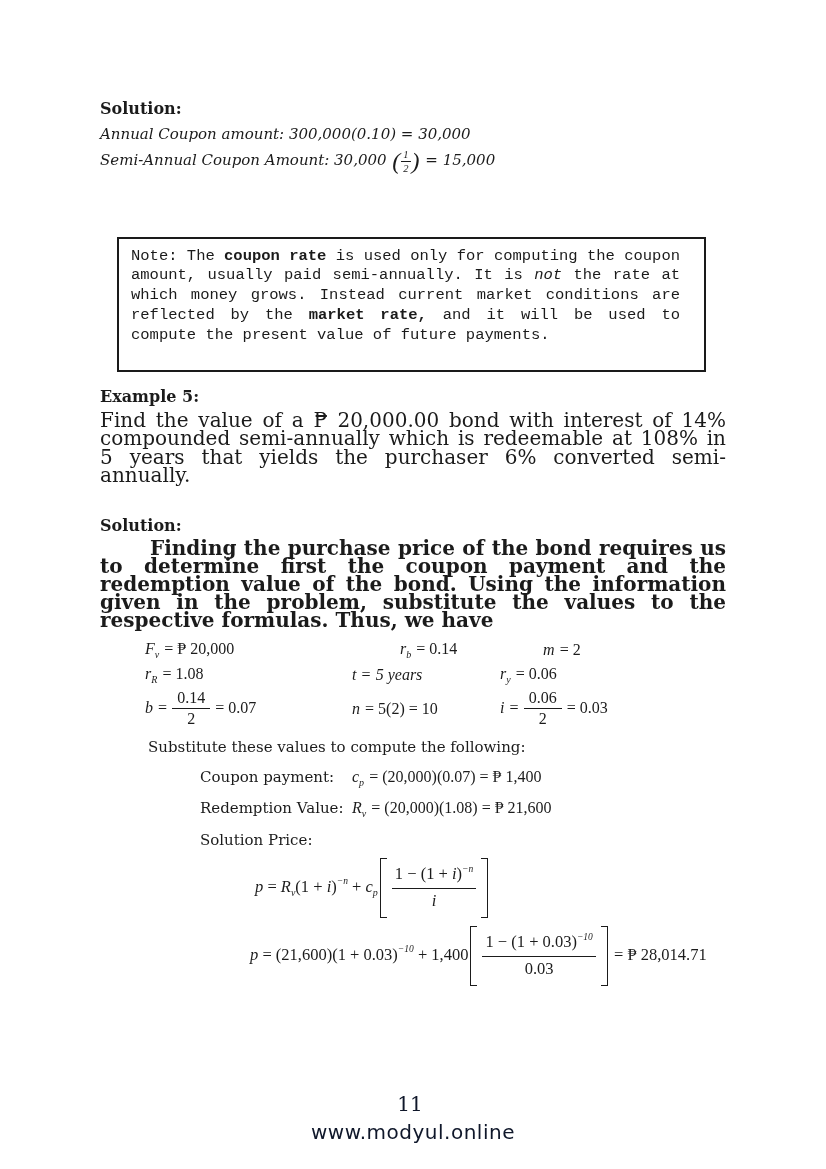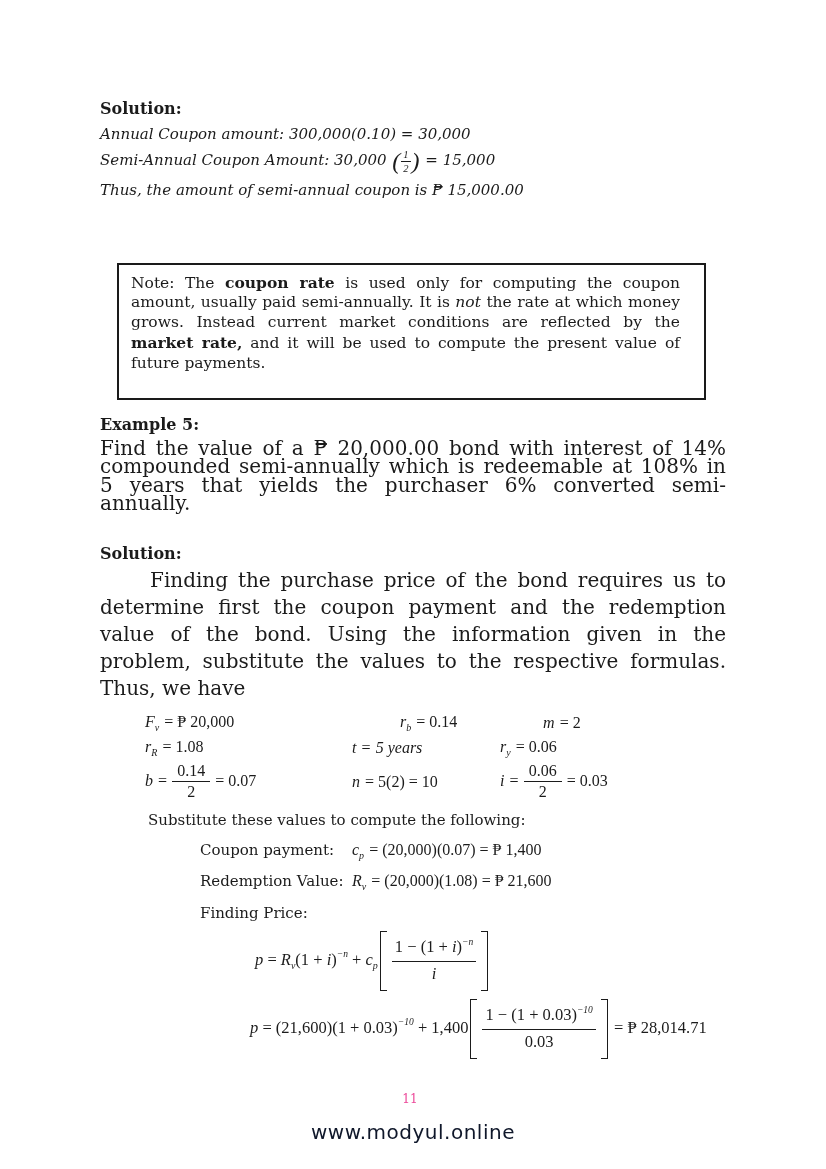--- a/index.html
+++ b/index.html
@@ -16,27 +16,27 @@
 
   
   .bigp { font-family:"Liberation Serif",serif; font-size:24px; line-height:1;
           display:inline-block; vertical-align:middle; padding:0 1px; }
   .sfrac { display:inline-block; vertical-align:middle; text-align:center;
            font-size:10.5px; line-height:1.05; font-family:"Liberation Serif",serif; }
   .sfrac .n { display:block; border-bottom:1px solid #1b1b1b; padding:0 2px 1px; }
   .sfrac .d { display:block; padding-top:0.5px; }
 
   .note-box { margin:63px 20px 0 17px; border:2px solid #1a1a1a;
-              padding:8px 24px 24px 12px; }
+              padding:8px 24px 24px 12px;font-family:Liberation Mono, monospace; }
   .note-text { margin:0; font-size:15.5px; line-height:19.8px; text-align:justify; }
 
   .ex-heading { margin-top:16px; }
   .para { font-size:20px; line-height:18.5px; text-align:justify; margin:5px 0 0 0; }
   .sol2-heading { margin-top:32px; }
-  .intro { line-height:27px; text-indent:50px; margin-top:4px; }
+  .intro { line-height:18px; text-indent:50px; margin-top:4px;font-weight:bold; }
 
   
   .mi { font-family:"Liberation Serif",serif; font-style:italic; }
   .mu { font-family:"Liberation Serif",serif; font-style:normal; }
   sub.msub { font-size:10px; font-style:italic; font-family:"Liberation Serif",serif; }
   sup.mexp { font-size:9.5px; font-style:italic; font-family:"Liberation Serif",serif;
              position:relative; top:-1px; }
 
   .vgrid { display:grid; grid-template-columns:207px 148px 1fr; row-gap:4px;
            margin:10px 0 0 45px; font-size:16px; align-items:center; }
@@ -66,37 +66,36 @@
   .brk.r { border-right:1.6px solid #1b1b1b; border-top:1.6px solid #1b1b1b;
            border-bottom:1.6px solid #1b1b1b; margin-right:2px; }
   .bfrac { display:inline-block; vertical-align:middle; text-align:center;
            padding:0 5px; line-height:1.25; }
   .bfrac .fn { display:block; border-bottom:1.3px solid #1b1b1b; padding:0 3px 3px; }
   .bfrac .fd { display:block; padding-top:2px; }
 
   .closing { font-size:15px; margin:13px 0 0 50px; }
 
   .pagenum { position:absolute; top:1092px; left:0; right:6px; text-align:center;
-             font-size:12px; color:#ec4899; }
+             font-size:20px; color:#0f172a; }
   .watermark { position:absolute; top:1120px; left:0; right:0; text-align:center;
                font-family:"DejaVu Sans","Liberation Sans",sans-serif;
                font-size:20px; letter-spacing:0.5px; color:#0f172a; }
 </style>
 </head>
 <body>
 
 <div class="page">
   <div class="content">
 
     <p class="heading">Solution:</p>
     <p class="line">Annual Coupon amount: 300,000(0.10) = 30,000</p>
 
     <p class="line semi-line"><span>Semi-Annual Coupon Amount: 30,000</span> <span class="bigp">(</span><span class="sfrac"><span class="n">1</span><span class="d">2</span></span><span class="bigp">)</span> <span>=  15,000</span></p>
 
-    <p class="line">Thus, the amount of semi-annual coupon is ₱ 15,000.00</p>
 
     <div class="note-box">
       <p class="note-text"><span>Note: The </span><b>coupon rate</b><span> is used only for computing the coupon amount, usually paid semi-annually. It is </span><i>not</i><span> the rate at which money grows. Instead current market conditions are reflected by the </span><b>market rate,</b><span> and it will be used to compute the present value of future payments.</span></p>
     </div>
 
     <p class="heading ex-heading">Example 5:</p>
     <p class="para">Find the value of a ₱ 20,000.00 bond with interest of 14% compounded semi-annually which is redeemable at 108% in 5 years that yields the purchaser 6% converted semi-annually.</p>
 
     <p class="heading sol2-heading">Solution:</p>
     <p class="para intro">Finding the purchase price of the bond requires us to determine first the coupon payment and the redemption value of the bond. Using the information given in the problem, substitute the values to the respective formulas. Thus, we have</p>
@@ -114,21 +113,21 @@
       <div class="vcell"><span class="mi">n</span> <span class="mu">= 5(2) = 10</span></div>
       <div class="vcell"><span class="mi">i</span> <span class="mu">=</span> <span class="frac"><span class="fn">0.06</span><span class="fd">2</span></span> <span class="mu">= 0.03</span></div>
     </div>
 
     <p class="sub-line">Substitute these values to compute the following:</p>
 
     <p class="comp"><span class="comp-label">Coupon payment:</span><span class="comp-math"><span class="mi">c</span><sub class="msub">p</sub> <span class="mu">= (20,000)(0.07) = ₱ 1,400</span></span></p>
 
     <p class="comp"><span class="comp-label">Redemption Value:</span><span class="comp-math"><span class="mi">R</span><sub class="msub">v</sub> <span class="mu">= (20,000)(1.08) = ₱ 21,600</span></span></p>
 
-    <p class="purchase-label">Finding Price:</p>
+    <p class="purchase-label">Solution Price:</p>
 
     <div class="formula"><span class="mi">p</span> <span class="mu">=</span> <span class="mi">R</span><sub class="msub">v</sub><span class="mu">(1 + </span><span class="mi">i</span><span class="mu">)</span><sup class="mexp">−n</sup> <span class="mu">+</span> <span class="mi">c</span><sub class="msub">p</sub><span class="brk l"></span><span class="bfrac"><span class="fn"><span class="mu">1 − (1 + </span><span class="mi">i</span><span class="mu">)</span><sup class="mexp">−n</sup></span><span class="fd"><span class="mi">i</span></span></span><span class="brk r"></span></div>
 
     <div class="formula formula-num"><span class="mi">p</span> <span class="mu">=</span> <span class="mu">(21,600)(1 + 0.03)</span><sup class="mexp">−10</sup> <span class="mu">+</span> <span class="mu">1,400</span><span class="brk l"></span><span class="bfrac"><span class="fn"><span class="mu">1 − (1 + 0.03)</span><sup class="mexp">−10</sup></span><span class="fd"><span class="mu">0.03</span></span></span><span class="brk r"></span> <span class="mu">= ₱ 28,014.71</span></div>
 
   </div>
 
   <div class="pagenum">11</div>
   <div class="watermark">www.modyul.online</div>
 </div>

